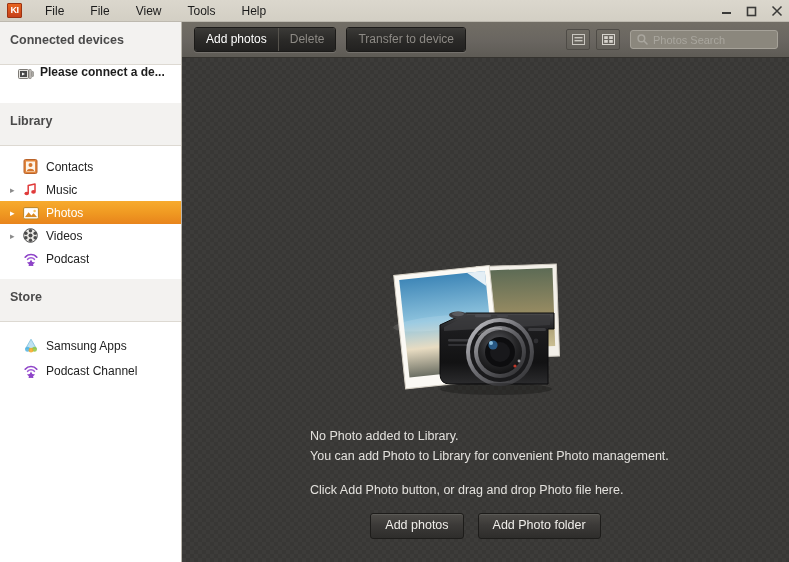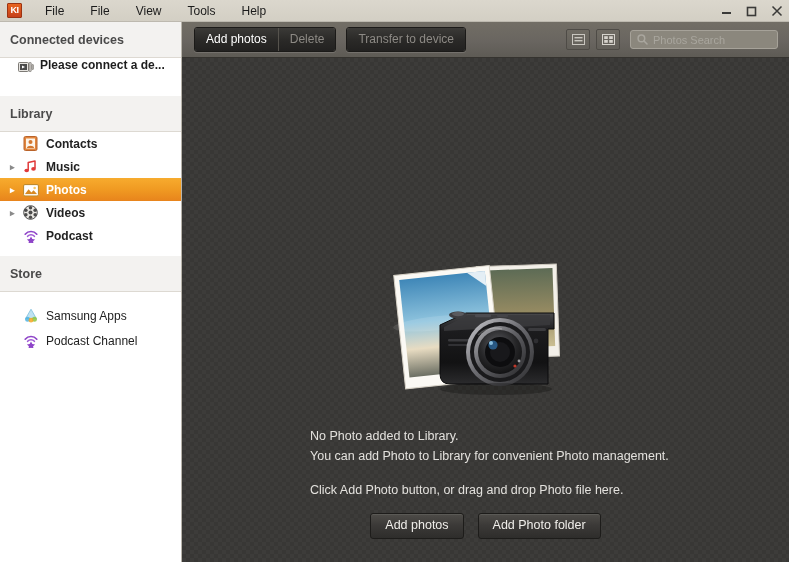--- a/index.html
+++ b/index.html
@@ -40,21 +40,21 @@
   }
   .wc svg{display:block;}
 
   
   .sidebar{
     position:absolute;left:0;top:22px;width:182px;height:540px;
     background:#ffffff;border-right:1px solid #b9b5ac;
     box-sizing:border-box;overflow:hidden;
   }
   .sb-header{
-    height:36px;line-height:36px;
+    height:43px;line-height:36px;
     background:#f3f2f0;
     border-bottom:1px solid #ddd9d2;
     padding-left:10px;
     font-size:12.5px;font-weight:bold;color:#4a4a4a;
     box-sizing:border-box;
   }
   .sb-header.top{border-top:none;}
   .sb-group{background:#fff;}
   .sb-row{
     display:flex;align-items:center;height:23px;
@@ -205,21 +205,21 @@
           <path d="M4 5.5 L7 7 L4 8.5 Z" fill="#ffffff"></path>
           <rect x="11" y="2.5" width="2.2" height="9" rx="0.6" fill="#cfcdc9" stroke="#7d7a75" stroke-width="0.8"></rect>
           <rect x="13.8" y="4.5" width="1.6" height="5" rx="0.5" fill="#bdbbb7" stroke="#7d7a75" stroke-width="0.7"></rect>
         </svg>
       </span>
       <span class="sb-label">Please connect a de...</span>
     </div>
 
     <div class="sb-header">Library</div>
 
-    <div class="sb-group" style="font-weight:bold;">
+    <div class="sb-group" style="padding-top:9px;">
 
       <div class="sb-row">
         <span class="arrow none">▸</span>
         <span class="sb-ico">
           <svg width="15" height="15" viewBox="0 0 15 15">
             <rect x="1" y="0.5" width="13" height="14" rx="1.5" fill="#e2863c" stroke="#b9632a" stroke-width="1"></rect>
             <rect x="3" y="2.5" width="9" height="10" fill="#fdf4e8"></rect>
             <circle cx="7.5" cy="6" r="2" fill="#d4762f"></circle>
             <path d="M3.8 12 C4.3 8.9 10.7 8.9 11.2 12 Z" fill="#d4762f"></path>
           </svg>

